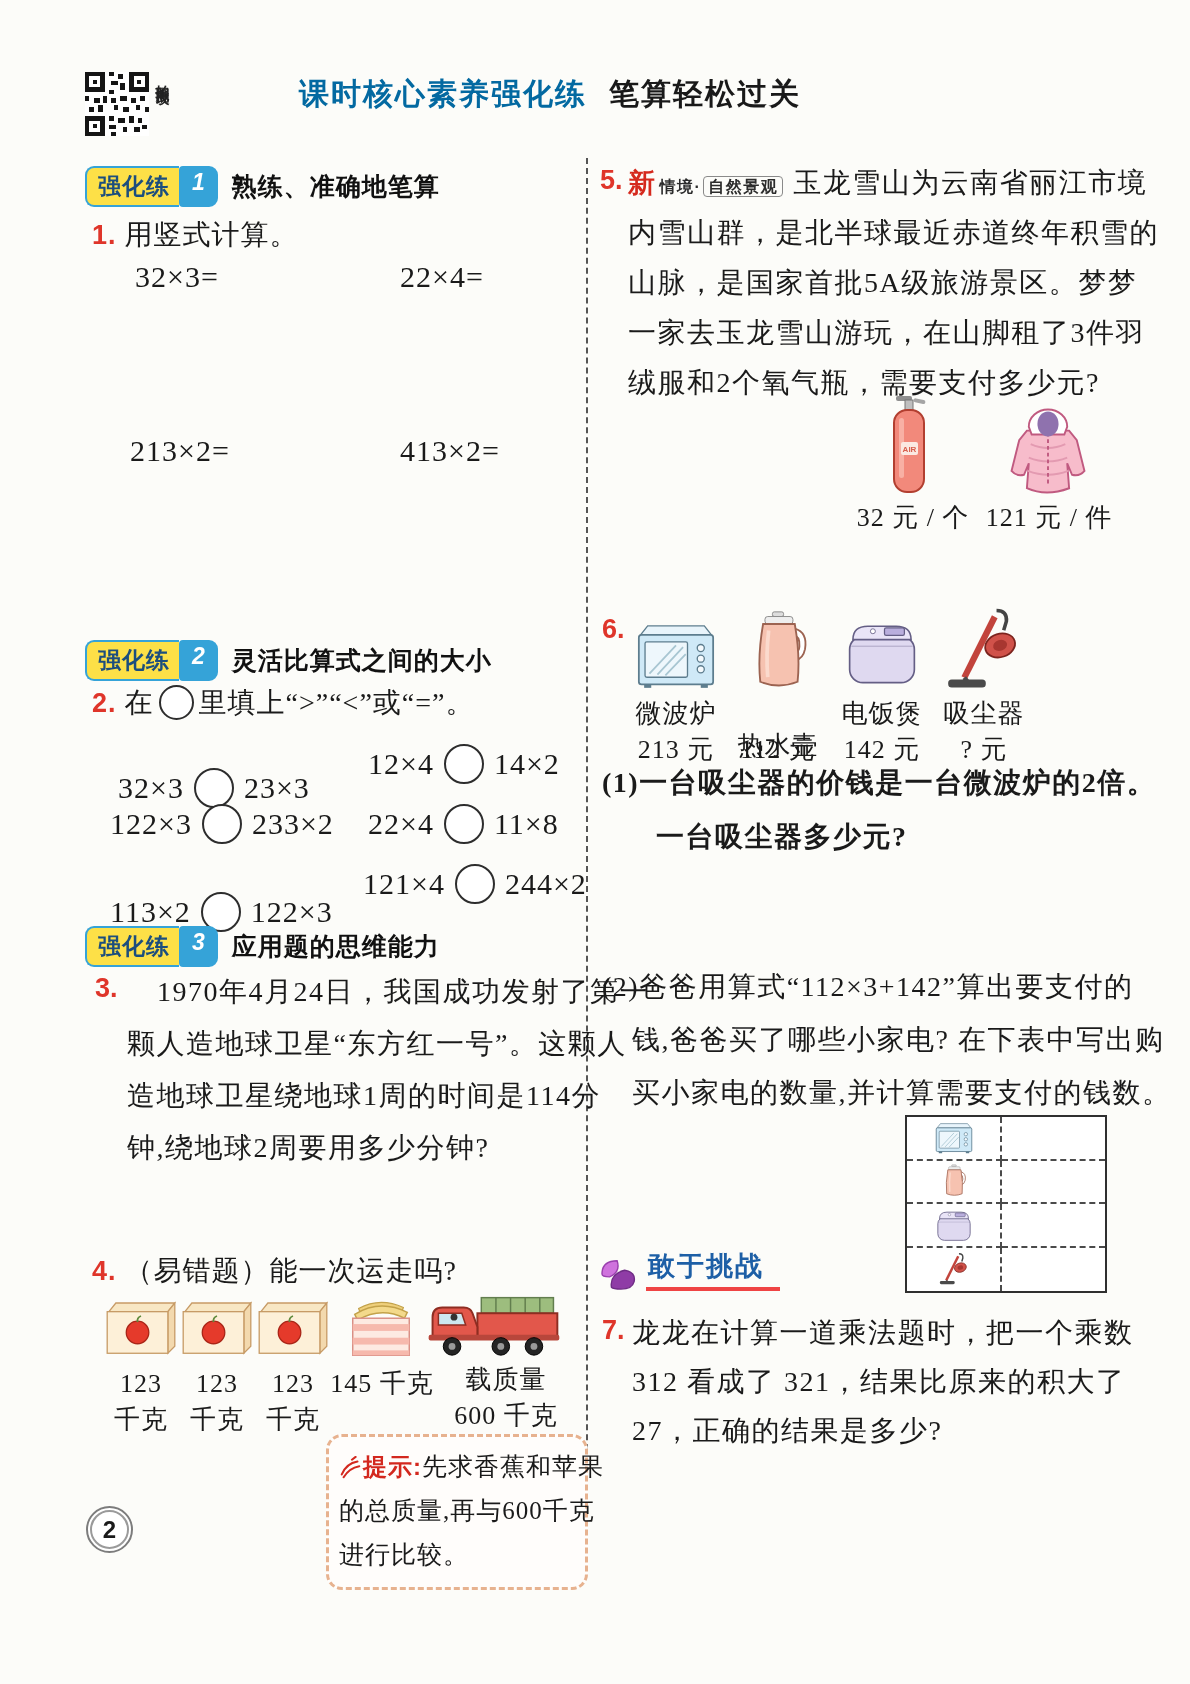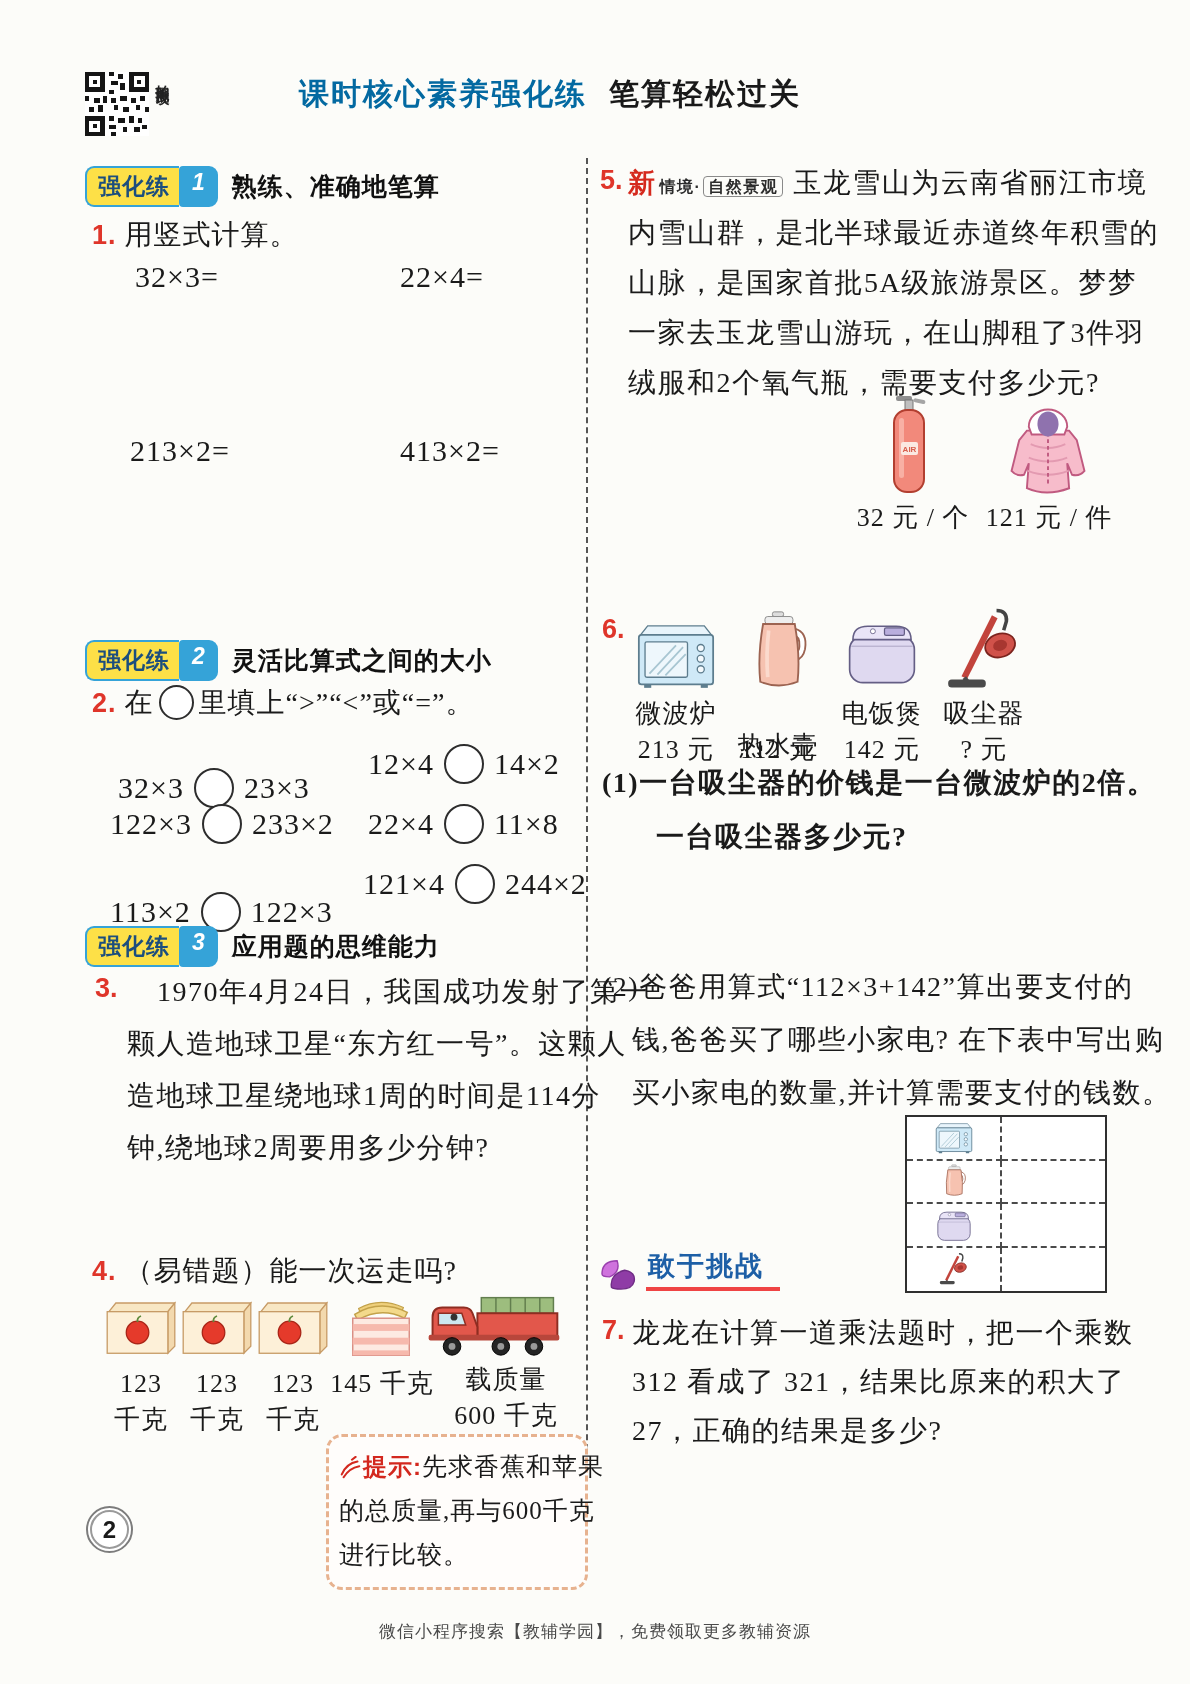--- a/index.html
+++ b/index.html
@@ -463,15 +463,14 @@
     <div style="padding-left:30px;">
       <div class="tline">龙龙在计算一道乘法题时，把一个乘数</div>
       <div class="tline">312 看成了 321，结果比原来的积大了</div>
       <div class="tline">27，正确的结果是多少?</div>
     </div>
   </div>
 
   <div class="abs pgc">
     <div class="pgc-in">2</div>
   </div>
-  <div class="abs footer-note">微信小程序搜索【教辅学园】，免费领取更多教辅资源</div>
 
 </div>
 
 </body></html>

